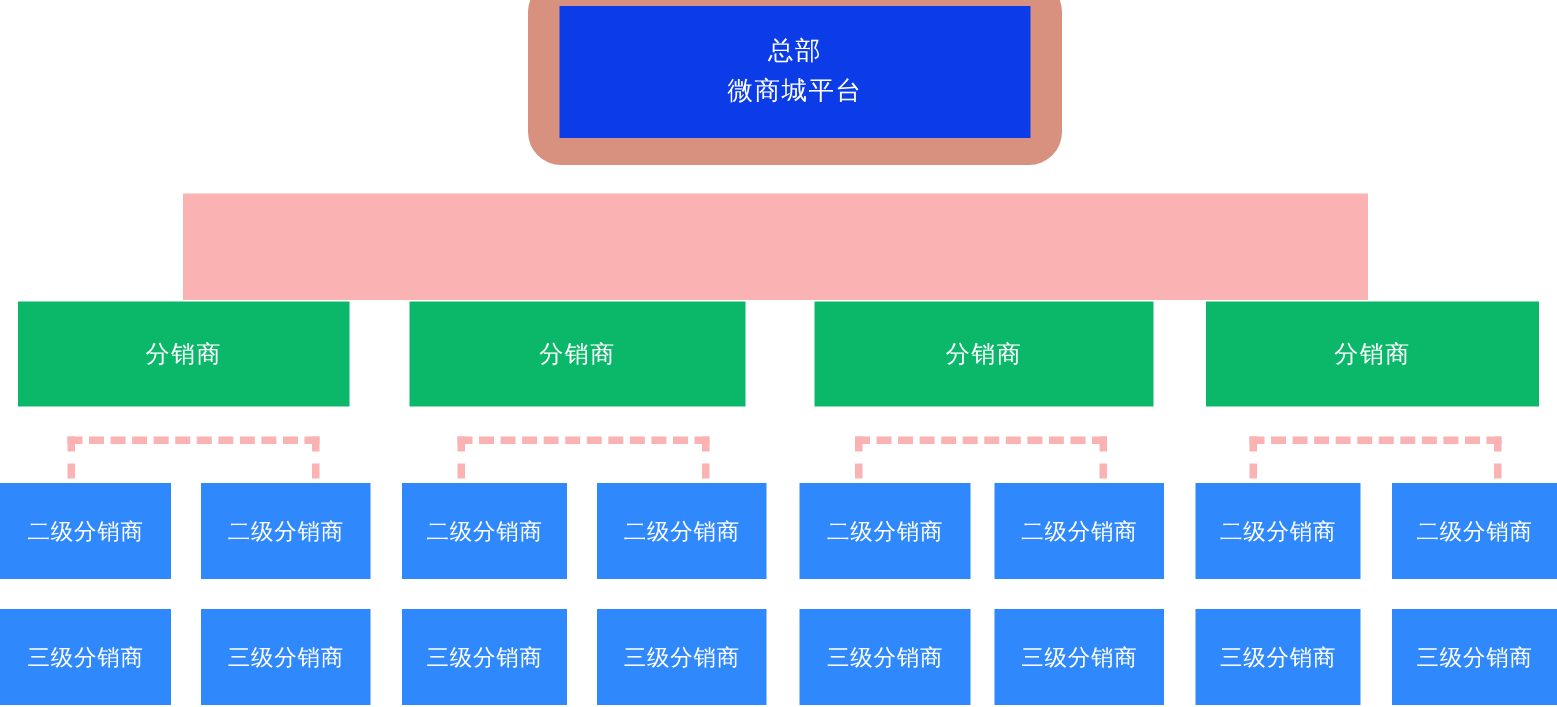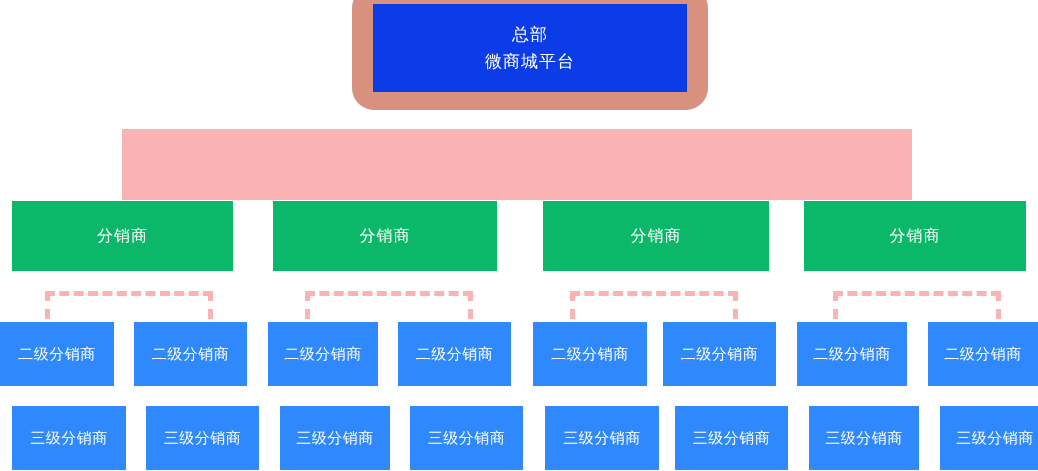--- a/index.html
+++ b/index.html
@@ -97,21 +97,21 @@
     height: 64px;
     background: #2f88fc;
     display: flex;
     align-items: center;
     justify-content: center;
     color: #ffffff;
     font-size: 15px;
     letter-spacing: 0.5px;
   }
   .tier2-row { position: absolute; left: 0; top: 322px; width: 1038px; height: 64px; }
-  .tier3-row { position: absolute; left: 12px; top: 406px; width: 1012px; height: 65px; }
+  .tier3-row { position: absolute; left: 0; top: 406px; width: 1012px; height: 65px; }
 </style>
 </head>
 <body>
 
 <div id="chart-root">
 
   <div class="hq-frame"></div>
   <div class="hq-box">
     <span class="hq-line">总部</span>
     <span class="hq-line">微商城平台</span>

